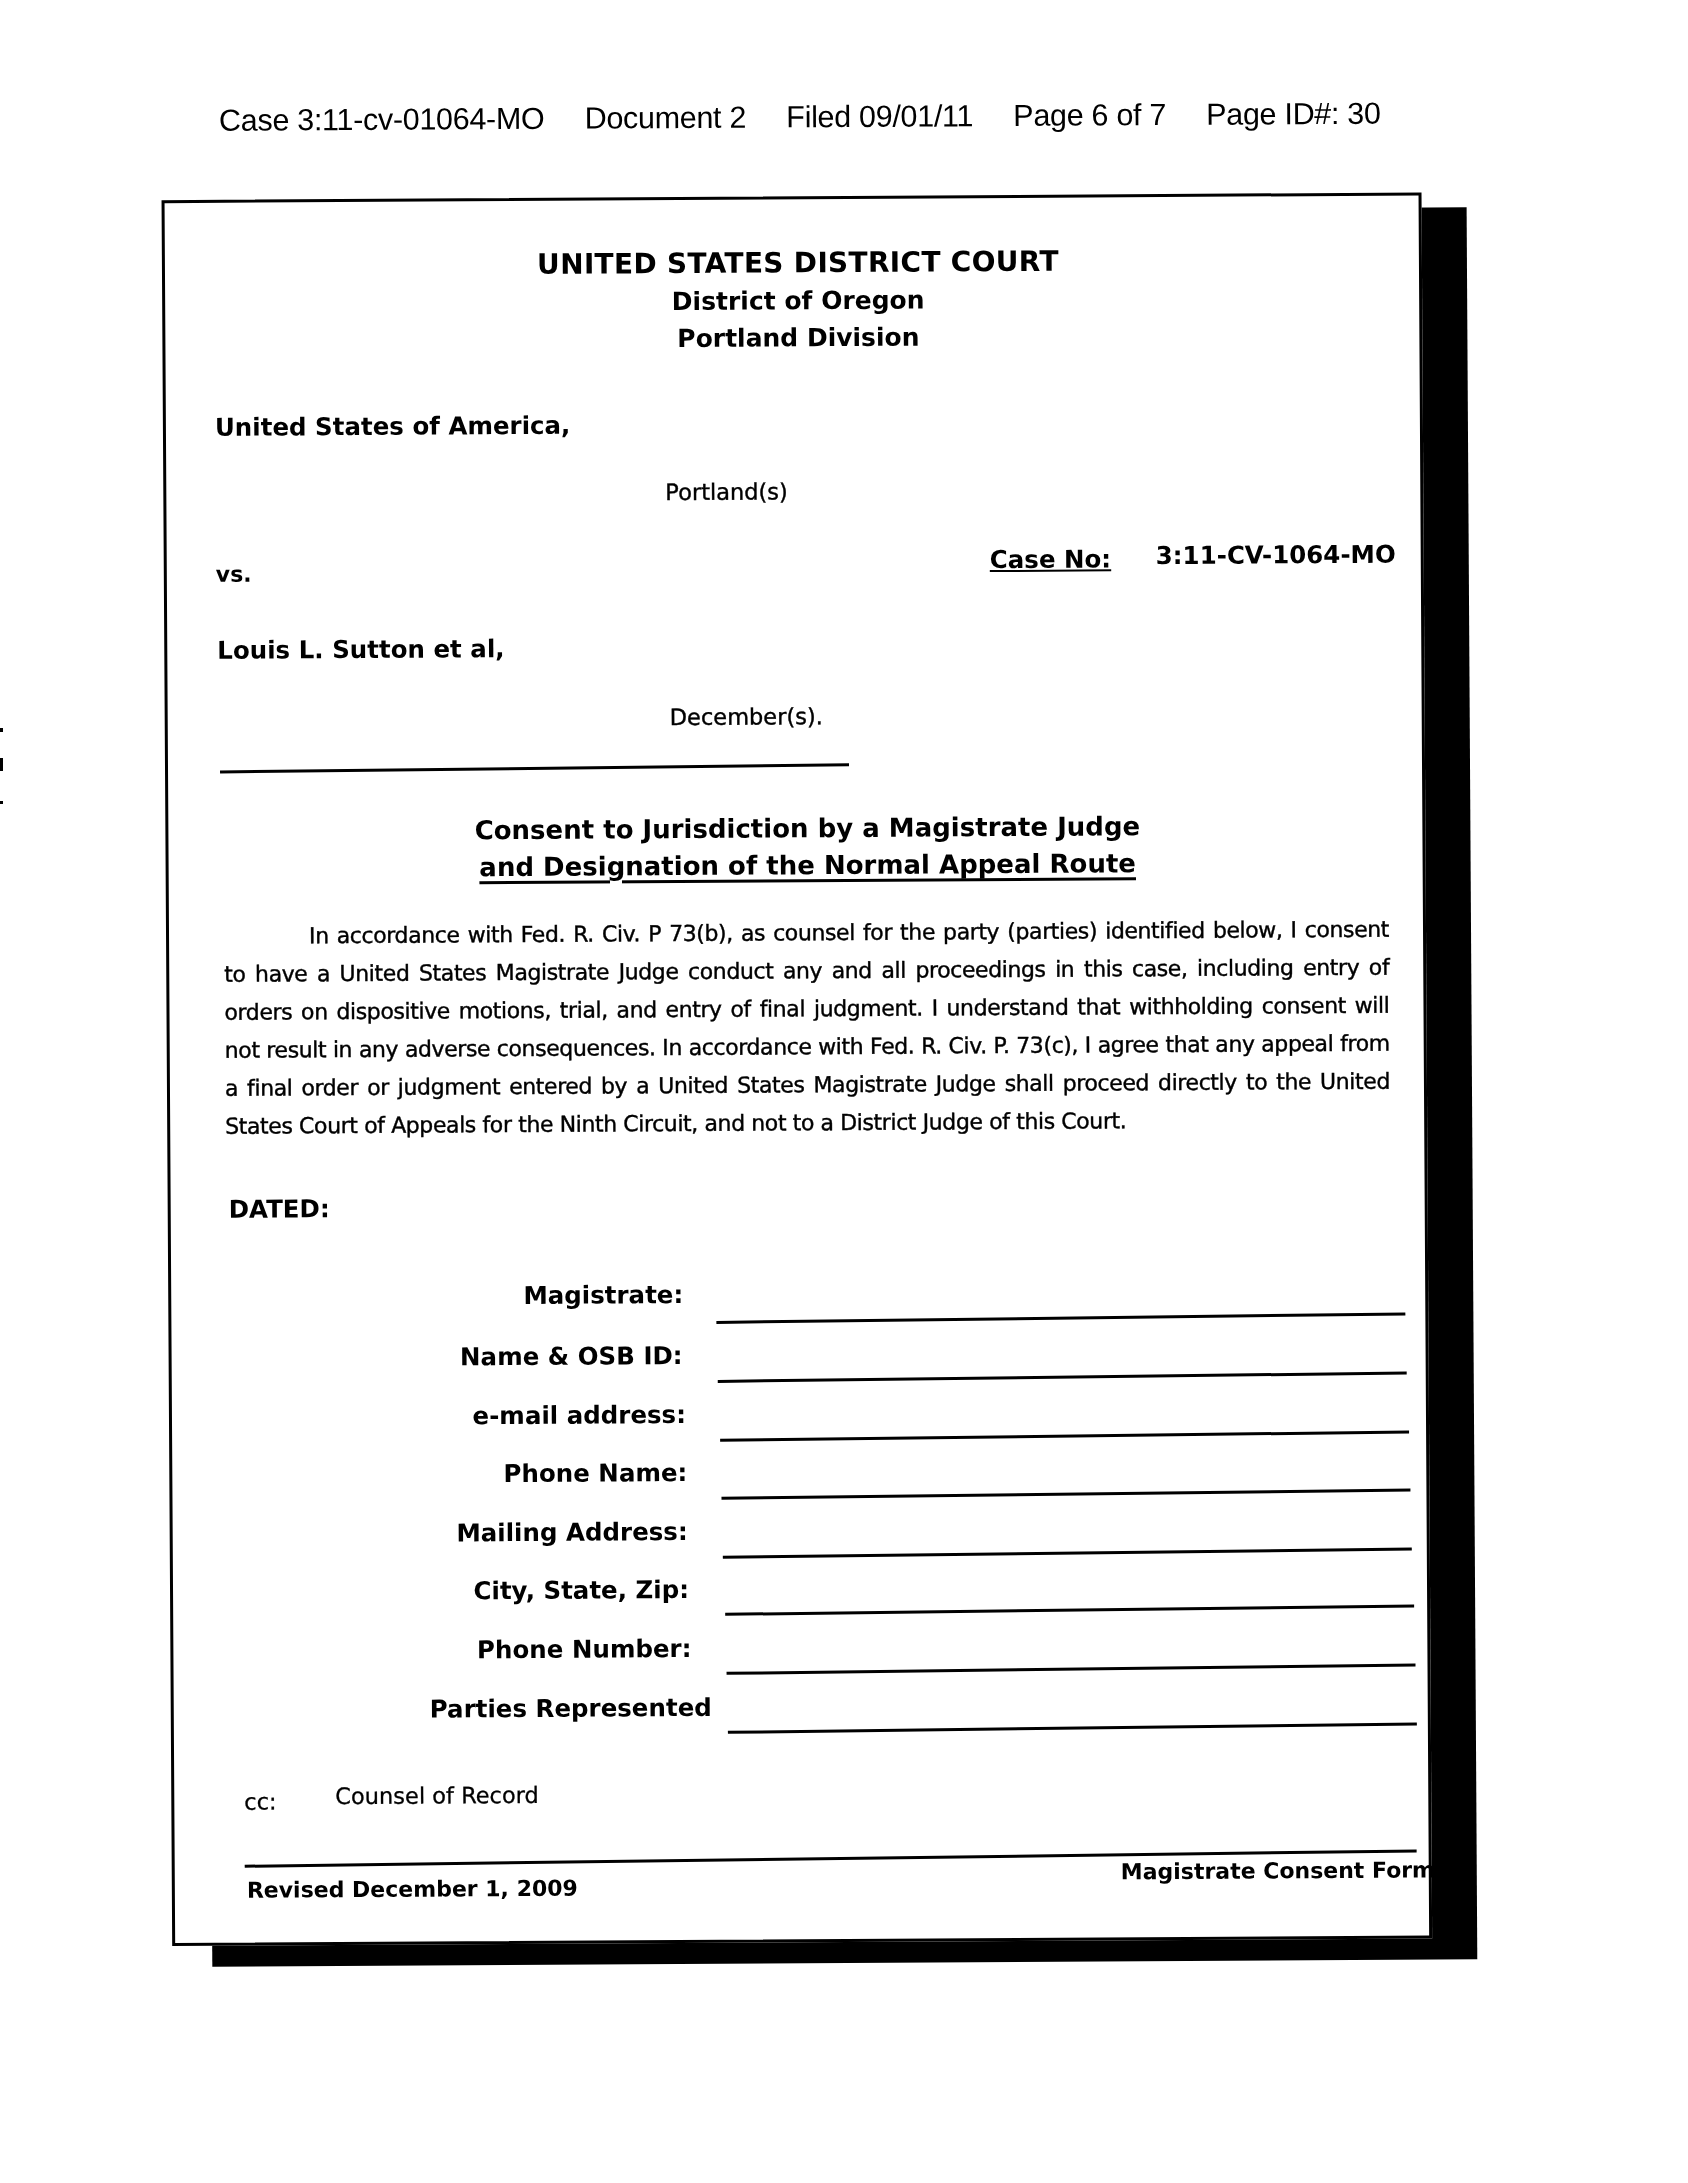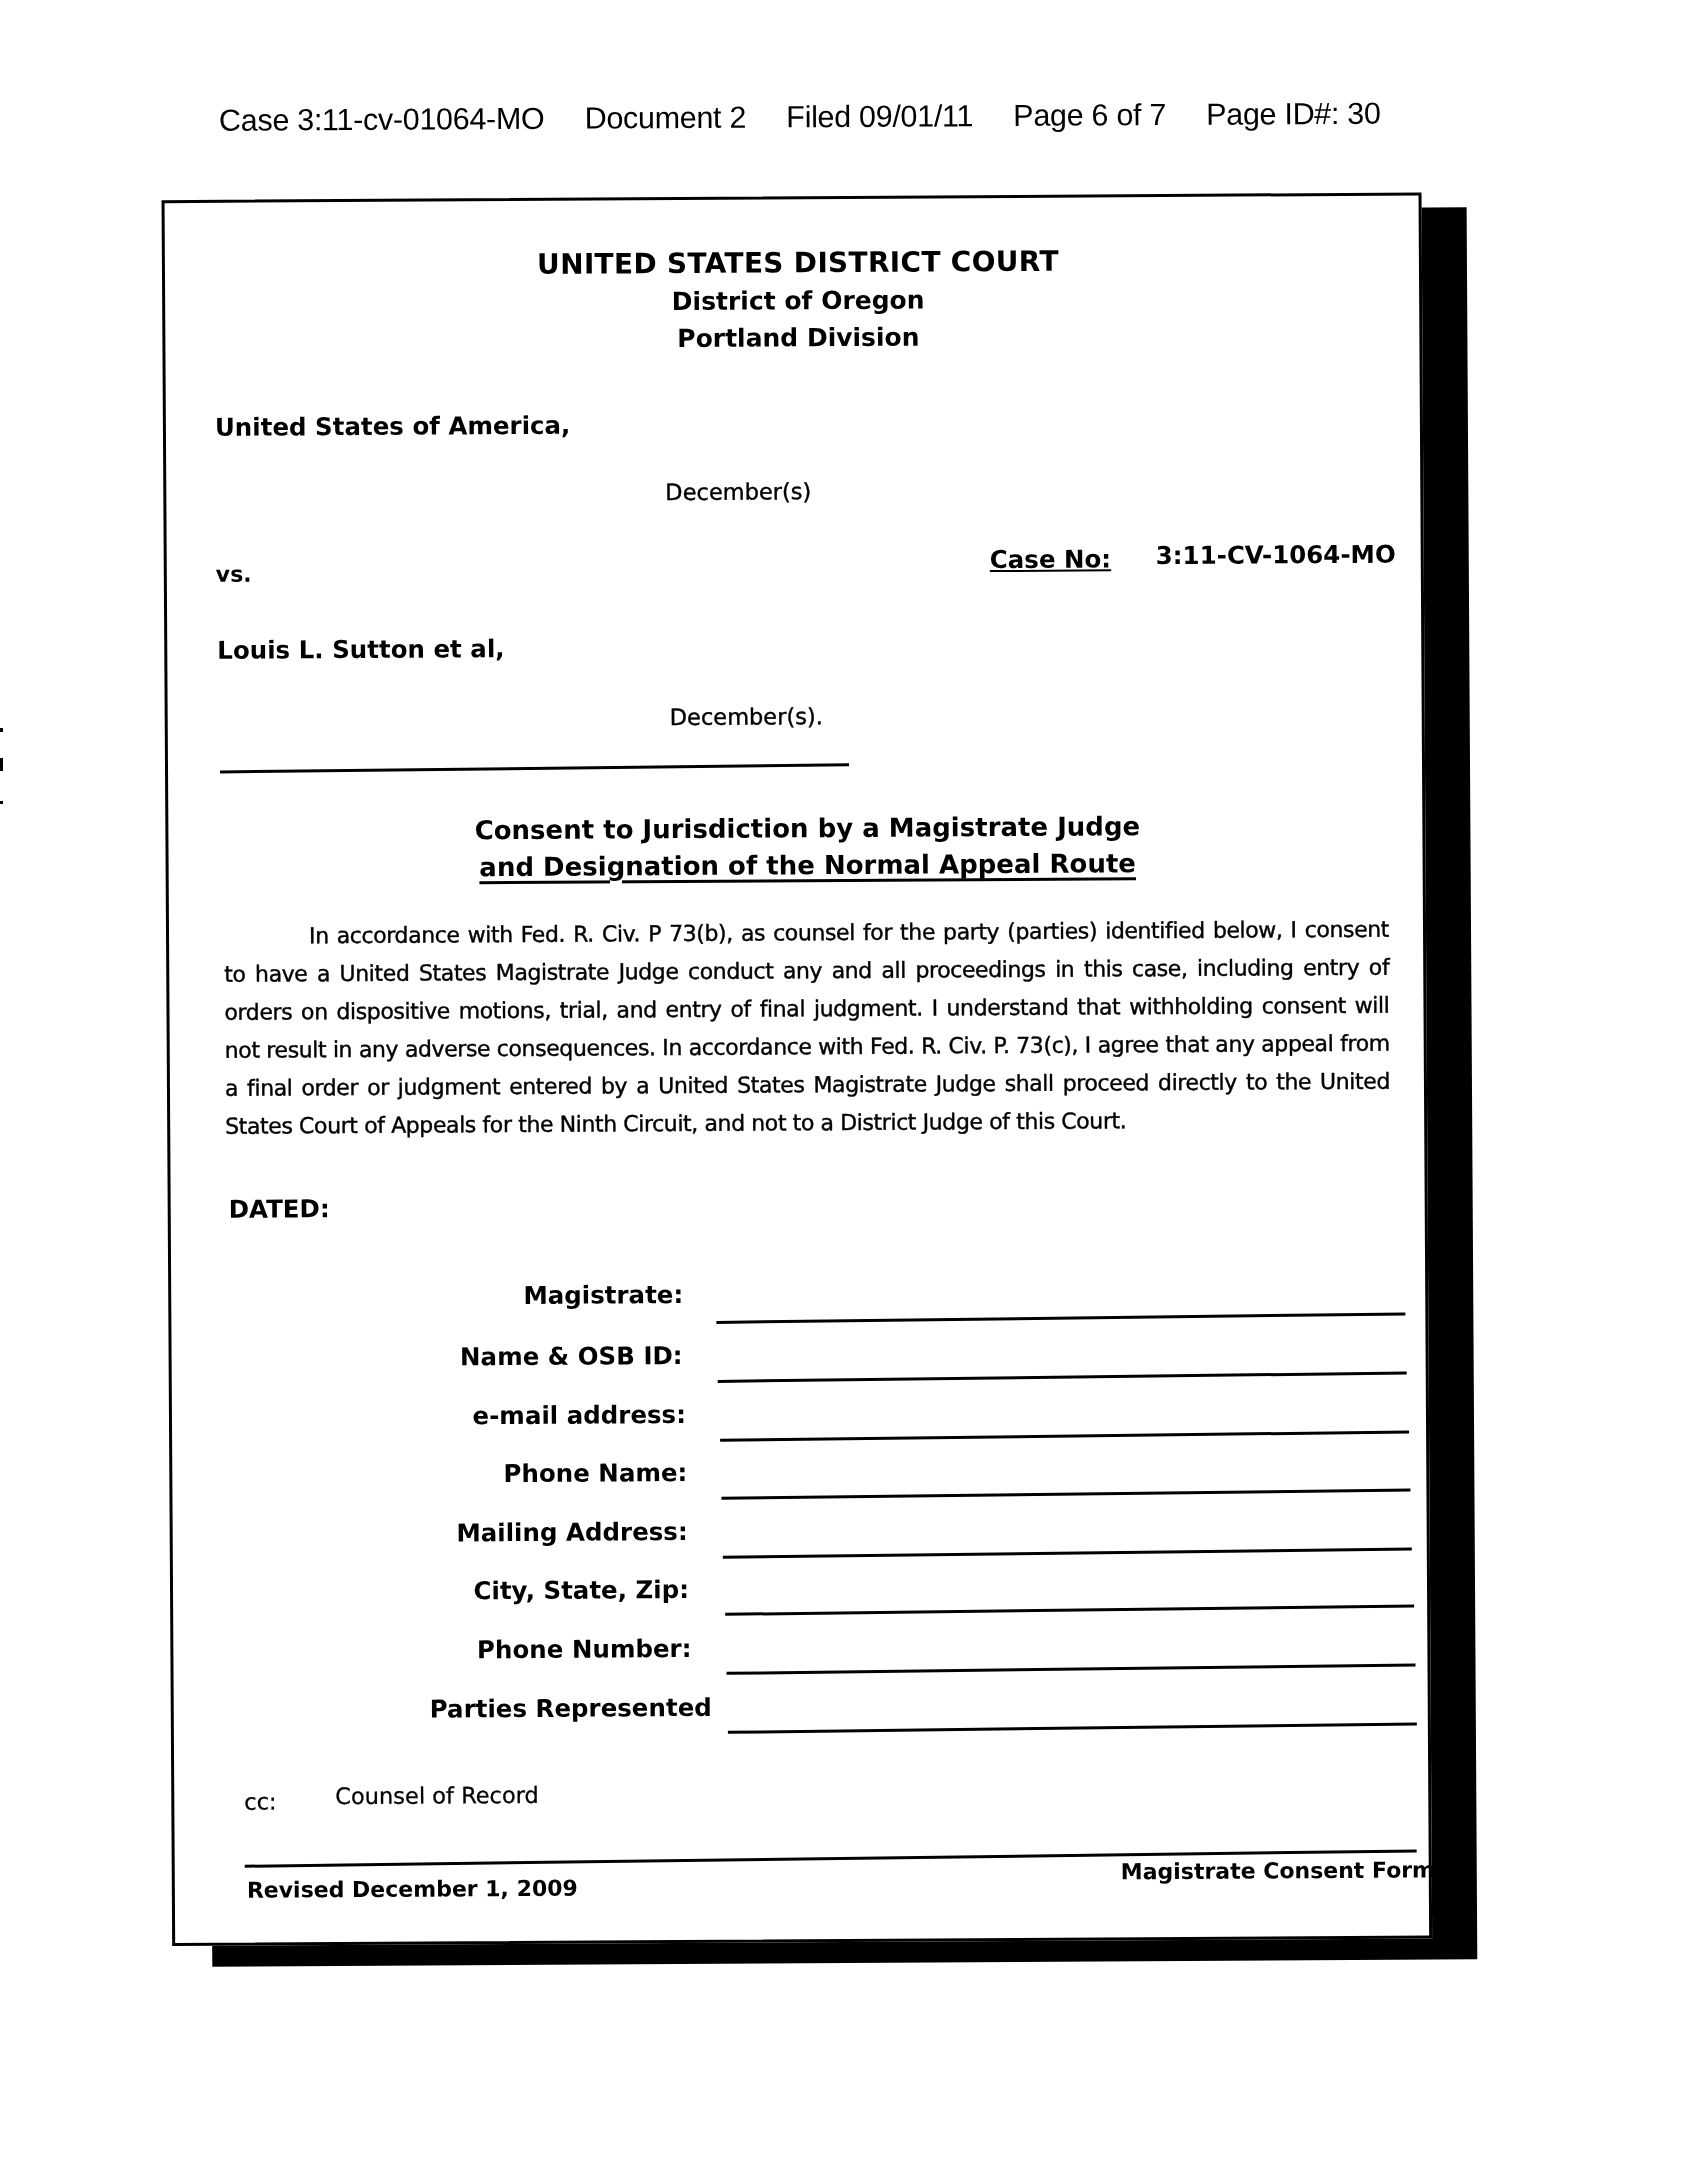--- a/index.html
+++ b/index.html
@@ -41,21 +41,21 @@
   </div>
 
   <div class="shadow"></div>
   <div class="form-box"></div>
 
   <div class="t center court-title" style="left:803px; top:246px;">UNITED STATES DISTRICT COURT</div>
   <div class="t center sub-title" style="left:803px; top:286px;">District of Oregon</div>
   <div class="t center sub-title" style="left:803px; top:323px;">Portland Division</div>
 
   <div class="t party" style="left:219px; top:409px;">United States of America,</div>
-  <div class="t role" style="left:669px; top:478px;">December(s)</div>
+  <div class="t role" style="left:669px; top:478px;">Portland(s)</div>
   <div class="t party" style="left:219px; top:558px; font-size:22px;text-align:right;">vs.</div>
   <div class="t party" style="left:993px; top:546px;text-decoration:underline;">Case No:</div>
   <div class="t party" style="left:1159px; top:543px;">3:11-CV-1064-MO</div>
   <div class="t party" style="left:220px; top:632px;">Louis L. Sutton et al,</div>
   <div class="t role" style="left:672px; top:703px;">December(s).</div>
   <div class="rule" style="left:222px; top:765px; width:629px; transform:rotate(-0.3deg);"></div>
 
   <div class="t center consent-title" style="left:809px; top:813px;">Consent to Jurisdiction by a Magistrate Judge</div>
   <div class="t center consent-title underline" style="left:809px; top:850px;">and Designation of the Normal Appeal Route</div>
 

